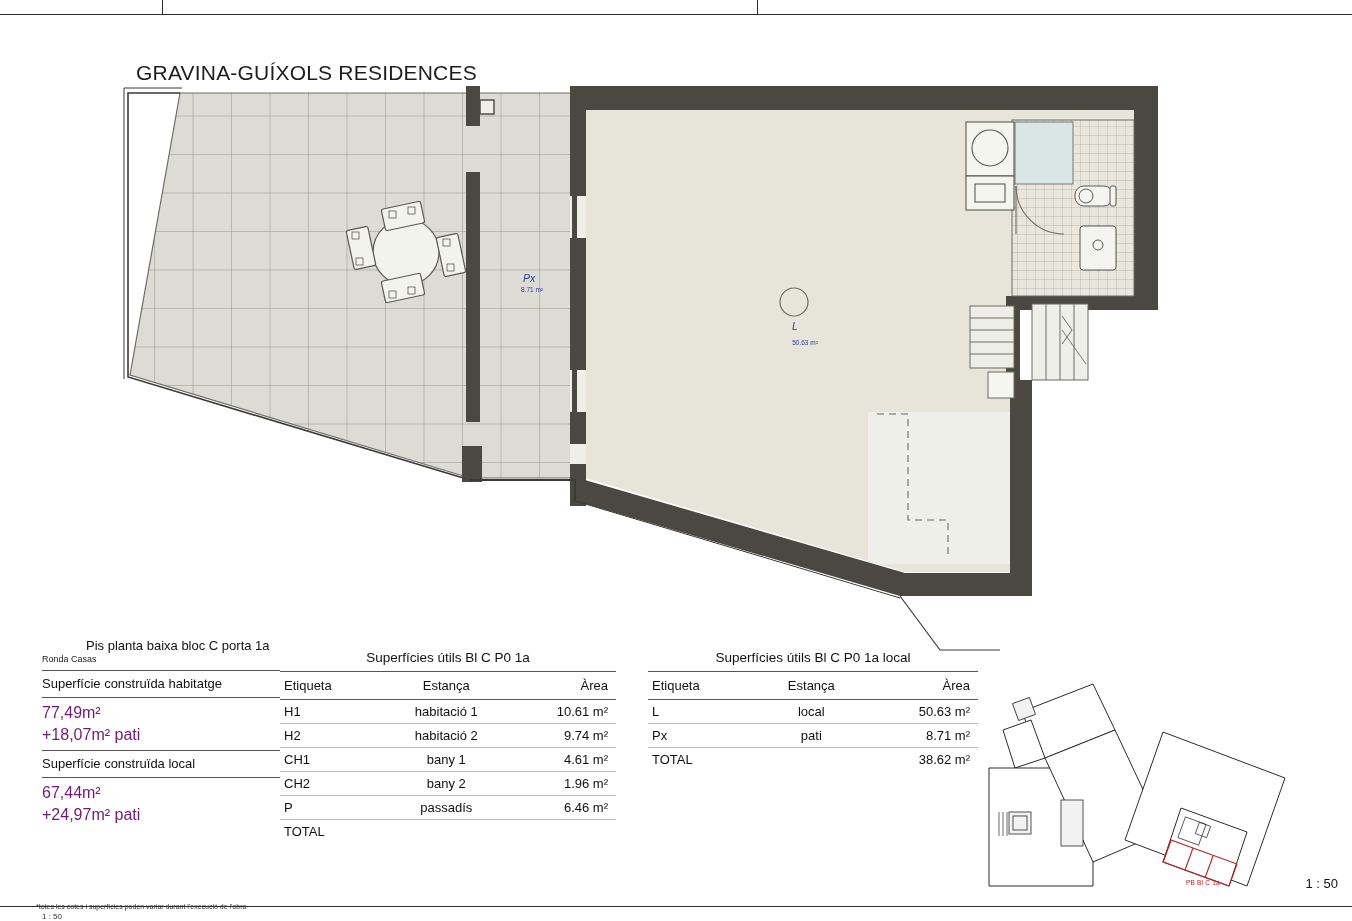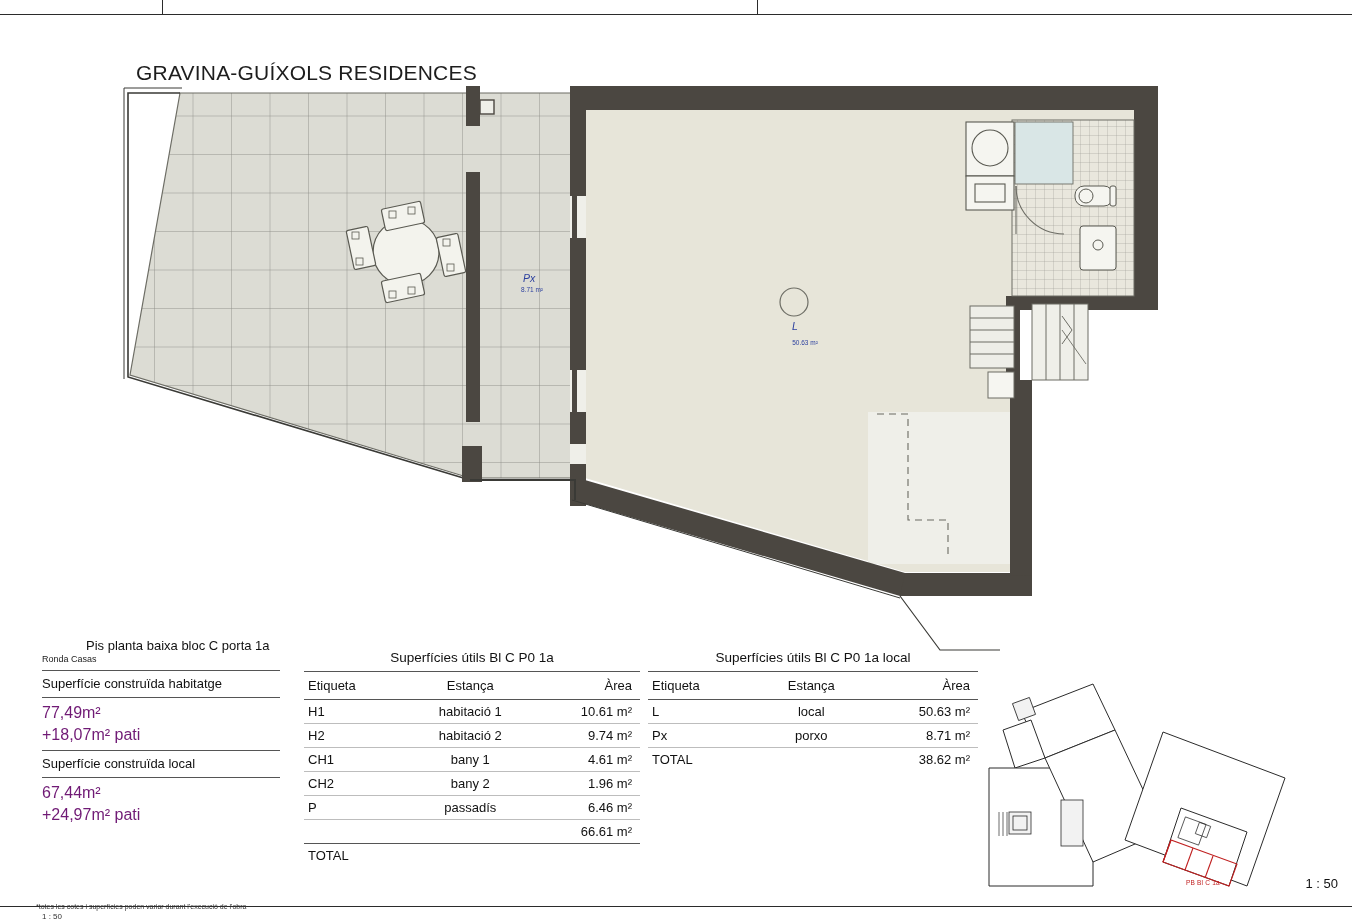--- a/index.html
+++ b/index.html
@@ -146,21 +146,21 @@
     white-space: nowrap;
   }
   .tbl td.c-label { text-align: left; padding-left: 4px; width: 27%; }
   .tbl td.c-room  { text-align: center; width: 45%; }
   .tbl td.c-area  { text-align: right; padding-right: 8px; width: 28%; }
   .tbl th.h-label { text-align: left; padding-left: 4px; }
   .tbl th.h-area  { text-align: right; padding-right: 8px; }
   .tbl tr.total-row td { border-bottom: none; margin-top: 18px; }
   .tbl tr.sum-row td { border-bottom: 1px solid #555; }
 
-  #table-habitatge { left: 304px; top: 650px; width: 336px; }
+  #table-habitatge { left: 280px; top: 650px; width: 336px; }
   #table-local     { left: 648px; top: 650px; width: 330px; }
 
   
   .scale {
     position: absolute;
     right: 14px; top: 876px;
     font-size: 13px;
     color: #111;
   }
 
@@ -364,25 +364,20 @@
       <tr>
         <td class="c-label">CH2</td>
         <td class="c-room">bany 2</td>
         <td class="c-area">1.96 m²</td>
       </tr>
       <tr>
         <td class="c-label">P</td>
         <td class="c-room">passadís</td>
         <td class="c-area">6.46 m²</td>
       </tr>
-      <tr class="sum-row">
-        <td class="c-label"></td>
-        <td class="c-room"></td>
-        <td class="c-area">66.61 m²</td>
-      </tr>
       <tr class="total-row">
         <td class="c-label">TOTAL</td>
         <td class="c-room"></td>
         <td class="c-area"></td>
       </tr>
     </tbody>
   </table>
 </div>
 
 <div class="tbl" id="table-local">
@@ -396,21 +391,21 @@
       </tr>
     </thead>
     <tbody>
       <tr>
         <td class="c-label">L</td>
         <td class="c-room">local</td>
         <td class="c-area">50.63 m²</td>
       </tr>
       <tr>
         <td class="c-label">Px</td>
-        <td class="c-room">porxo</td>
+        <td class="c-room">pati</td>
         <td class="c-area">8.71 m²</td>
       </tr>
       <tr class="total-row">
         <td class="c-label">TOTAL</td>
         <td class="c-room"></td>
         <td class="c-area">38.62 m²</td>
       </tr>
     </tbody>
   </table>
 </div>

